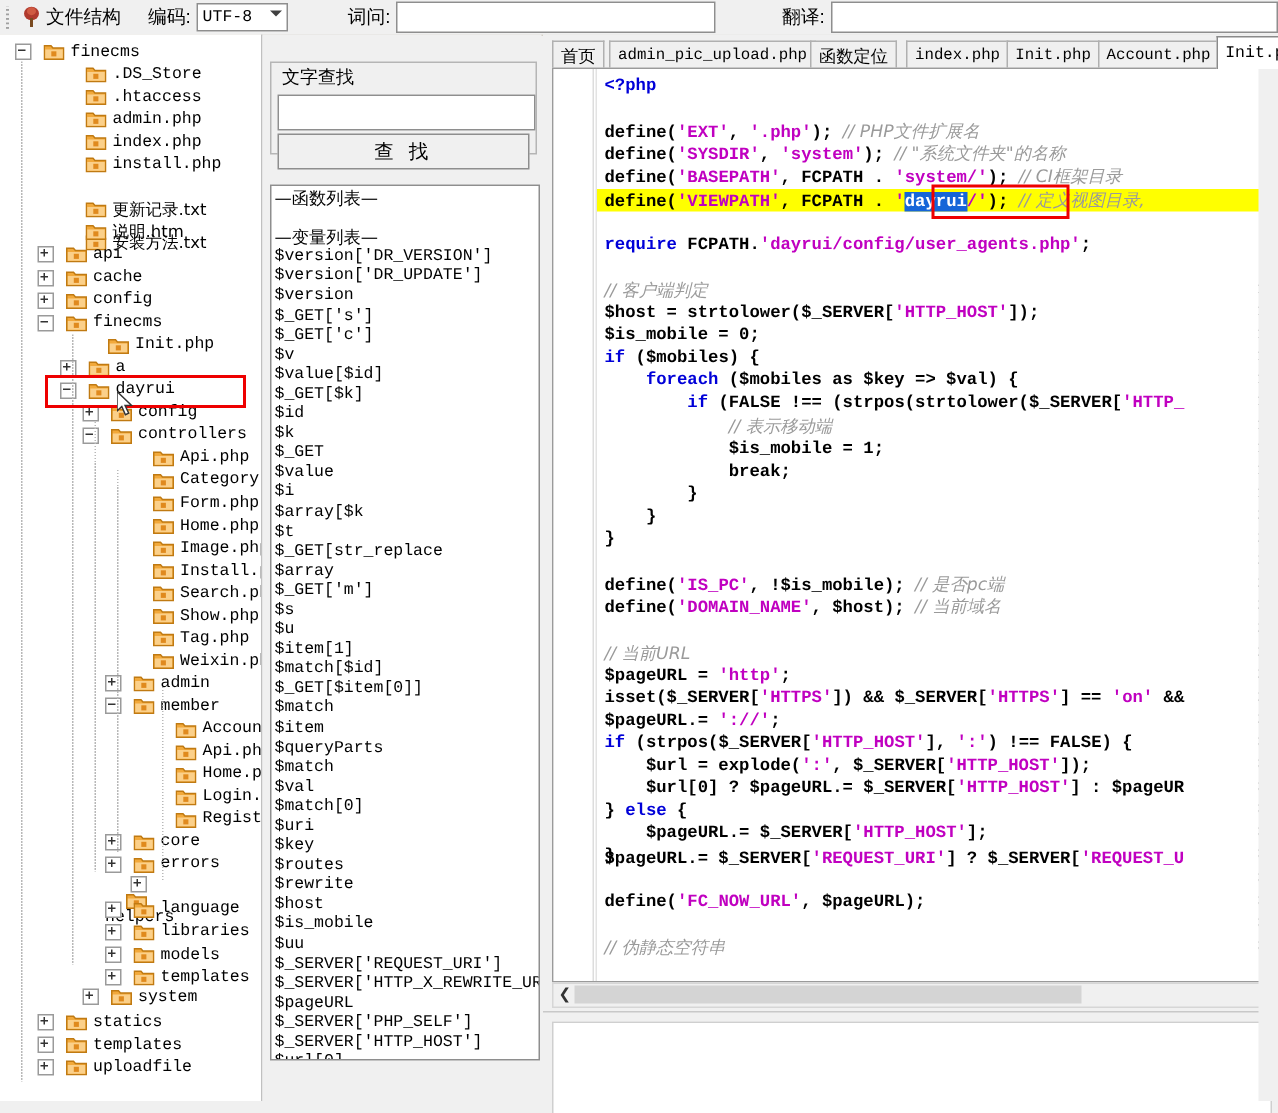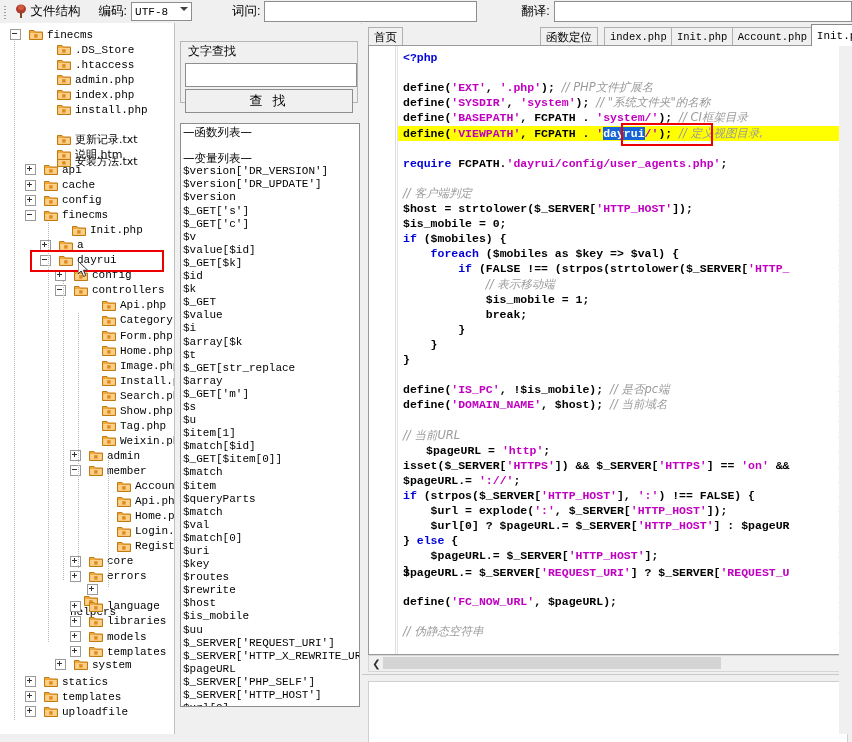--- a/index.html
+++ b/index.html
@@ -771,20 +771,23 @@
         <div class="lrow">$_SERVER['HTTP_HOST']</div>
         <div class="lrow">$url[0]</div>
       </div>
   </div>
 </div>
 
 <div class="right">
   <div class="tabbar" id="tabbar">
       <div class="tab cjk" style="left: 6px;">
         <span>首页</span>
+      </div>
+      <div class="tab" style="left: 44px;">
+        <span>admin_pic_upload.php</span>
       </div>
       <div class="tab cjk" style="left: 178px;">
         <span>函数定位</span>
       </div>
       <div class="tab" style="left: 242px;">
         <span>index.php</span>
       </div>
       <div class="tab" style="left: 308.9px;">
         <span>Init.php</span>
       </div>
@@ -847,21 +850,21 @@
         <div class="cl" style="top: 321.1px;"></div>
         <div class="ln" style="top: 336.2px;">23</div>
         <div class="cl" style="top: 336.2px;">define(<span class="str">'IS_PC'</span>, !$is_mobile); <span class="cmt">// 是否pc端</span></div>
         <div class="ln" style="top: 351.3px;">24</div>
         <div class="cl" style="top: 351.3px;">define(<span class="str">'DOMAIN_NAME'</span>, $host); <span class="cmt">// 当前域名</span></div>
         <div class="ln" style="top: 366.4px;">25</div>
         <div class="cl" style="top: 366.4px;"></div>
         <div class="ln" style="top: 381.5px;">26</div>
         <div class="cl" style="top: 381.5px;"><span class="cmt">// 当前URL</span></div>
         <div class="ln" style="top: 396.6px;">27</div>
-        <div class="cl" style="top: 396.6px; margin-left: 23px;">$pageURL = <span class="str">'http'</span>;</div>
+        <div class="cl" style="top: 396.6px;">$pageURL = <span class="str">'http'</span>;</div>
         <div class="ln" style="top: 411.7px;">28</div>
         <div class="cl" style="top: 411.7px;">isset($_SERVER[<span class="str">'HTTPS'</span>]) &amp;&amp; $_SERVER[<span class="str">'HTTPS'</span>] == <span class="str">'on'</span> &amp;&amp;</div>
         <div class="ln" style="top: 426.8px;">29</div>
         <div class="cl" style="top: 426.8px;">$pageURL.= <span class="str">'://'</span>;</div>
         <div class="ln" style="top: 441.9px;">30</div>
         <div class="cl" style="top: 441.9px;"><span class="kw">if</span> (strpos($_SERVER[<span class="str">'HTTP_HOST'</span>], <span class="str">':'</span>) !== FALSE) {</div>
         <div class="ln" style="top: 457px;">31</div>
         <div class="cl" style="top: 457px;">    $url = explode(<span class="str">':'</span>, $_SERVER[<span class="str">'HTTP_HOST'</span>]);</div>
         <div class="ln" style="top: 472.1px;">32</div>
         <div class="cl" style="top: 472.1px;">    $url[0] ? $pageURL.= $_SERVER[<span class="str">'HTTP_HOST'</span>] : $pageUR</div>

